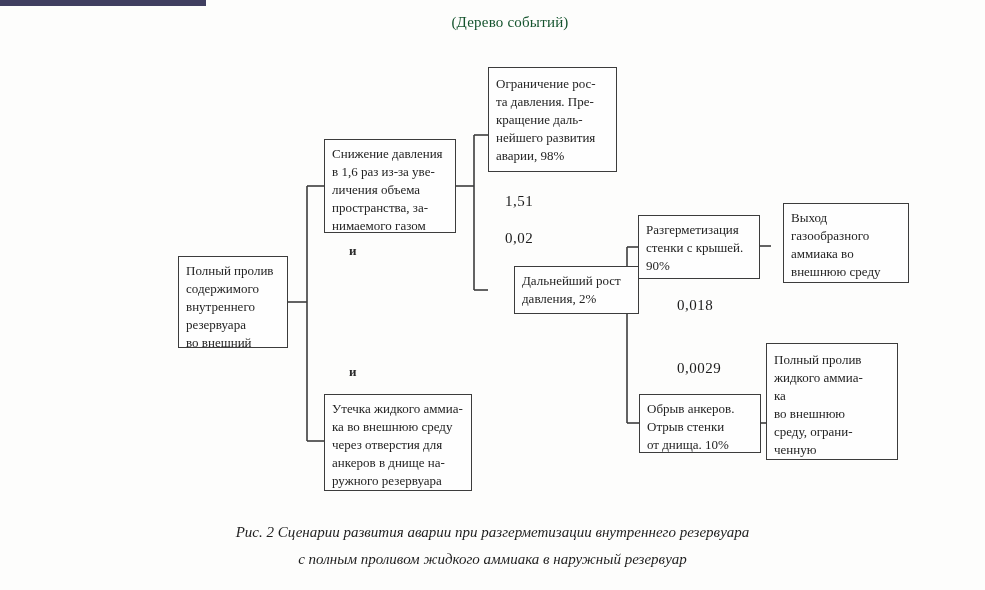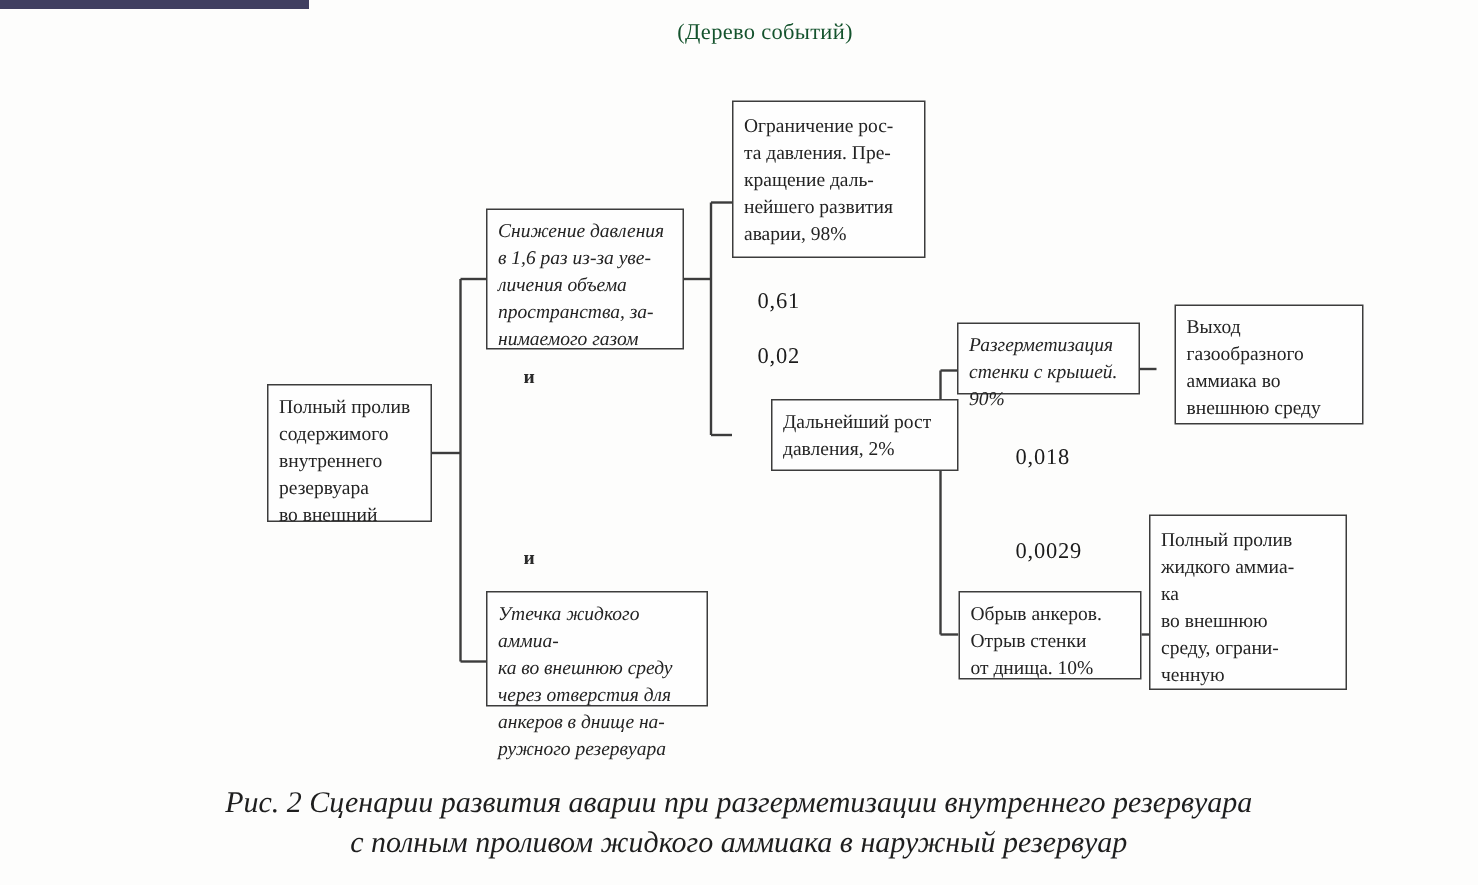--- a/index.html
+++ b/index.html
@@ -65,21 +65,21 @@
     font-size: 13px;
     font-weight: bold;
     color: #2a2a2a;
   }
   .caption {
     position: absolute;
     left: 0;
     width: 985px;
     text-align: center;
     font-style: italic;
-    font-size: 20px;
+    font-size: 15px;
     color: #1e1e1e;
   }
   .caption.l1 { top: 524px; }
   .caption.l2 { top: 551px; }
 </style>
 </head>
 <body>
 
 <div class="stage">
 
@@ -107,62 +107,62 @@
     <line x1="759" y1="246" x2="771" y2="246"></line>
     <line x1="747" y1="423" x2="766" y2="423"></line>
   </svg>
 
   <div class="box" style="left:178px; top:256px; width:110px; height:92px;">Полный пролив
 содержимого
 внутреннего
 резервуара
 во внешний</div>
 
-  <div class="box" style="left:324px; top:139px; width:132px; height:94px;font-style:italic;">Снижение давления
+  <div class="box" style="left:324px; top:139px; width:132px; height:94px;">Снижение давления
 в 1,6  раз из-за уве-
 личения объема
 пространства, за-
 нимаемого газом</div>
 
   <div class="box" style="left:488px; top:67px; width:129px; height:105px; padding-top:7px;">Ограничение рос-
 та давления. Пре-
 кращение даль-
 нейшего развития
 аварии, 98%</div>
 
   <div class="box" style="left:488px; top:266px; width:125px; height:48px;margin-left:26px;">Дальнейший рост
 давления, 2%</div>
 
-  <div class="box" style="left:638px; top:215px; width:122px; height:48px;font-style:italic;">Разгерметизация
+  <div class="box" style="left:638px; top:215px; width:122px; height:64px;">Разгерметизация
 стенки с крышей.
 90%</div>
 
   <div class="box" style="left:771px; top:203px; width:126px; height:80px;margin-left:12px;">Выход
 газообразного
 аммиака во
 внешнюю среду</div>
 
   <div class="box" style="left:639px; top:394px; width:122px; height:59px;">Обрыв анкеров.
 Отрыв стенки
 от днища. 10%</div>
 
   <div class="box" style="left:766px; top:343px; width:132px; height:117px; padding-top:7px;">Полный пролив
 жидкого аммиа-
 ка
 во внешнюю
 среду, ограни-
 ченную</div>
 
-  <div class="box" style="left:324px; top:394px; width:148px; height:77px;font-style:italic;">Утечка жидкого аммиа-
+  <div class="box" style="left:324px; top:394px; width:148px; height:97px;">Утечка жидкого аммиа-
 ка во внешнюю среду
 через отверстия для
 анкеров в днище на-
 ружного резервуара</div>
 
-  <div class="prob" style="left:505px; top:193px;">0,61</div>
+  <div class="prob" style="left:505px; top:193px;">1,51</div>
   <div class="prob" style="left:505px; top:230px;">0,02</div>
   <div class="prob" style="left:677px; top:297px;">0,018</div>
   <div class="prob" style="left:677px; top:360px;">0,0029</div>
 
   <div class="and-label" style="left:349px; top:243px;">и</div>
   <div class="and-label" style="left:349px; top:364px;">и</div>
 
   <div class="caption l1">Рис. 2 Сценарии развития аварии при разгерметизации внутреннего резервуара</div>
   <div class="caption l2">с полным проливом жидкого аммиака в наружный резервуар</div>
 

